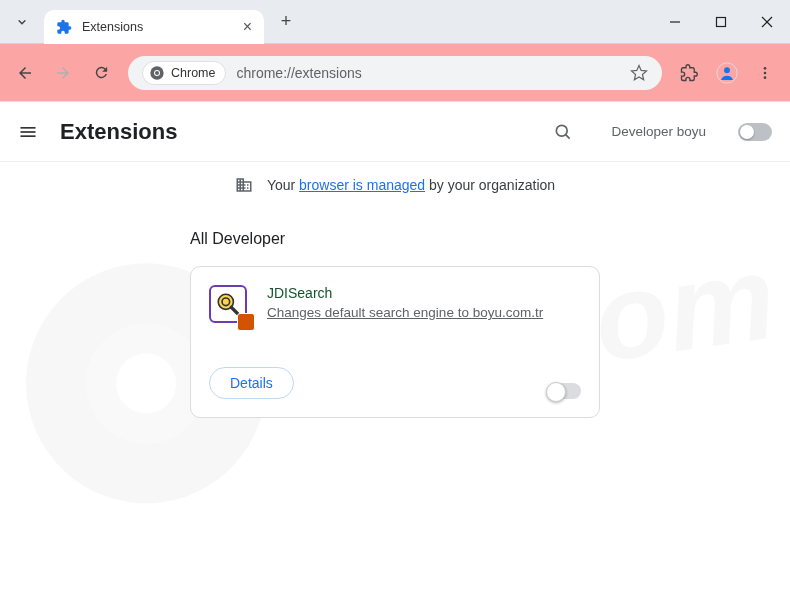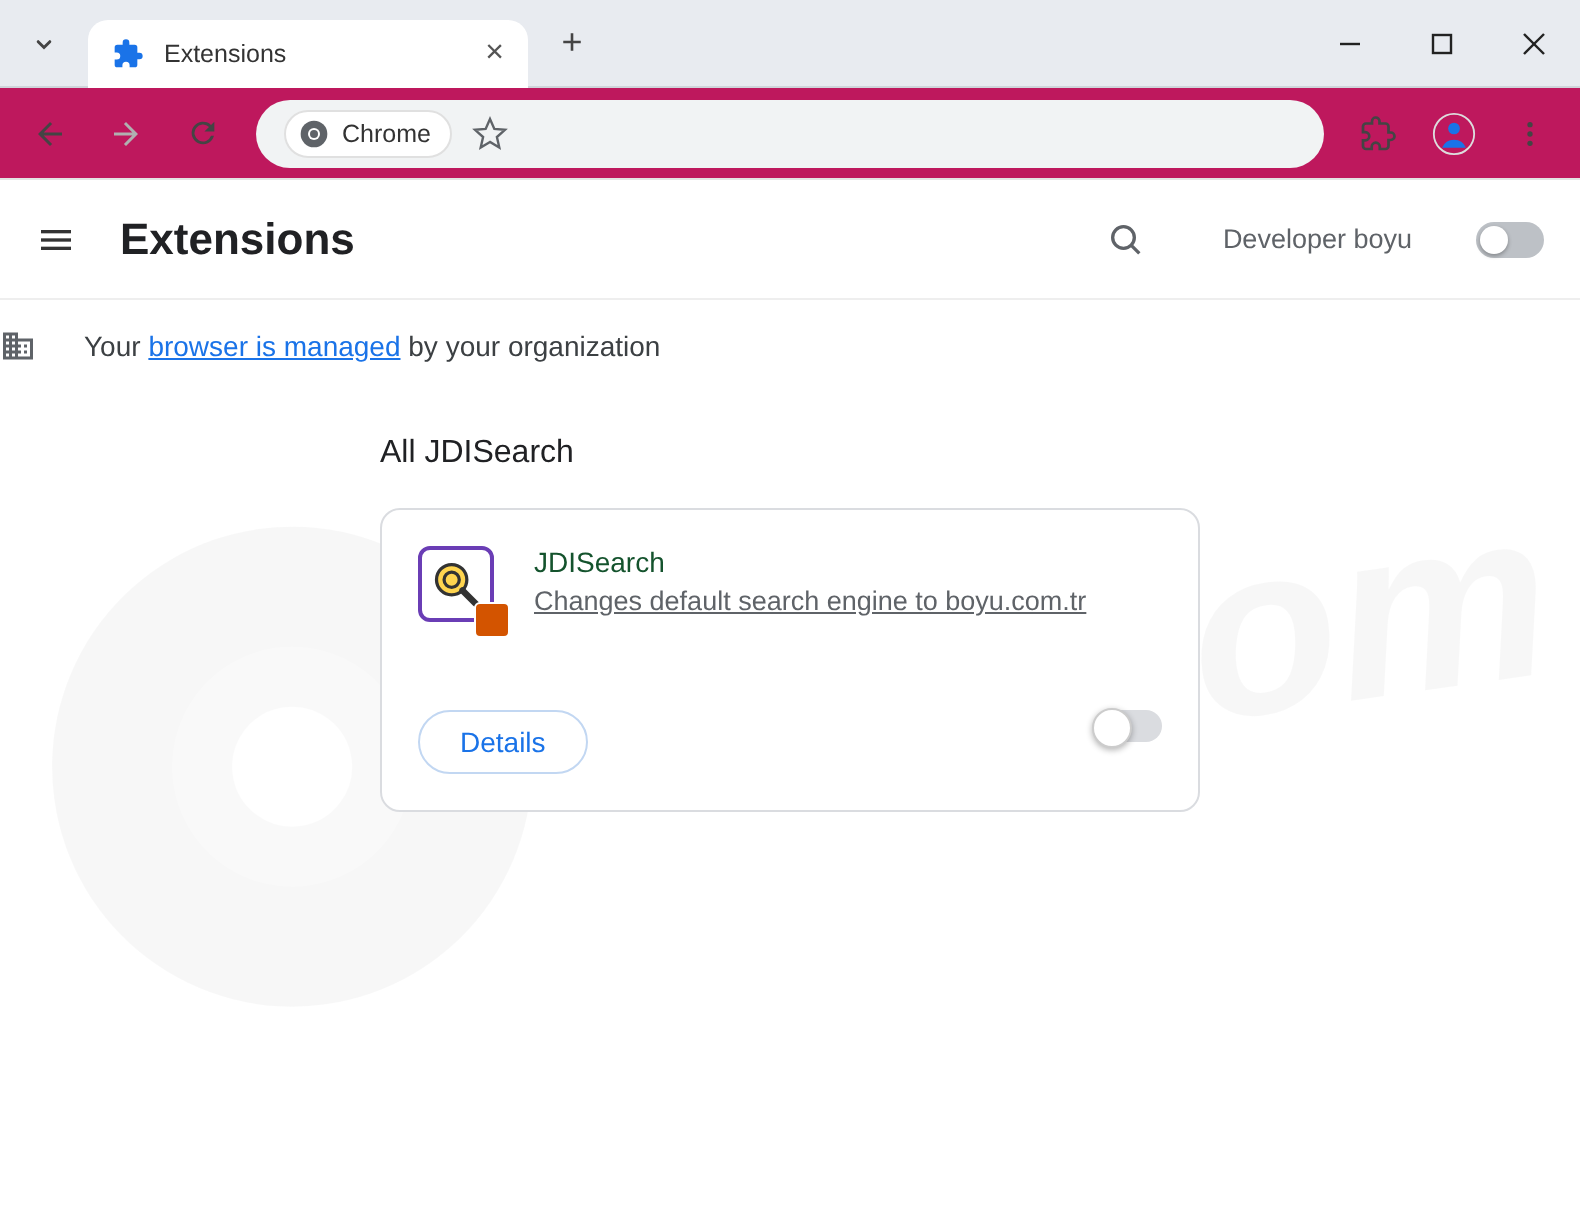--- a/index.html
+++ b/index.html
@@ -18,55 +18,55 @@
 .tab { height: 34px; background: #fff; border-radius: 10px 10px 0 0; display: flex; align-items: center; padding: 0 12px; gap: 10px; margin-top: 10px; min-width: 220px; }
 .tab-favicon { width: 16px; height: 16px; color: #1a73e8; }
 .tab-title { font-size: 12.5px; color: #333; flex: 1; }
 .tab-close { color: #555; font-size: 16px; }
 .new-tab { width: 32px; display: flex; align-items: center; justify-content: center; color: #444; margin-left: 6px; font-size: 18px; }
 .titlebar-spacer { flex: 1; }
 .win-controls { display: flex; }
 .win-btn { width: 46px; height: 44px; display: flex; align-items: center; justify-content: center; color: #222; }
 
 
-.toolbar { height: 46px; display: flex; align-items: center; padding: 0 8px; gap: 4px; border-bottom: 1px solid #e3e3e3; background: #be185d; }
+.toolbar { height: 58px; display: flex; align-items: center; padding: 0 8px; gap: 4px; border-bottom: 1px solid #e3e3e3; background: #fca5a5; }
 .tb-btn { width: 34px; height: 34px; display: flex; align-items: center; justify-content: center; color: #444; border-radius: 50%; }
 .tb-btn.disabled { color: #b0b0b0; }
 .omnibox { flex: 1; height: 34px; background: #f1f3f4; border-radius: 17px; display: flex; align-items: center; padding: 0 14px; gap: 10px; margin: 0 6px; }
 .omni-chip { display: flex; align-items: center; gap: 6px; background: #fff; border-radius: 12px; padding: 3px 10px 3px 6px; font-size: 12.5px; color: #333; border: 1px solid #e0e0e0; }
 .omni-chip-icon { width: 16px; height: 16px; }
 .omni-url { font-size: 14px; color: #5f6368; flex: 1; }
 .omni-star { color: #5f6368; }
 
 
 .page-header { height: 60px; display: flex; align-items: center; padding: 0 18px; gap: 22px; border-bottom: 1px solid #eee; }
 .hamburger { color: #333; }
 .page-title { font-size: 22px; font-weight: 600; color: #202124; flex: 1; }
 .header-search { color: #5f6368; margin-right: 16px; }
 .dev-label { font-size: 13.5px; color: #5f6368; margin-right: 10px; }
 .dev-toggle { width: 34px; height: 18px; background: #bdc1c6; border-radius: 9px; position: relative; }
 .dev-toggle::after { content: ""; position: absolute; width: 14px; height: 14px; background: #fff; border-radius: 50%; top: 2px; left: 2px; box-shadow: 0 1px 2px rgba(0,0,0,0.3); }
 
 
-.managed-banner { display: flex; align-items: center; gap: 24px; padding: 14px 0 8px; font-size: 14px; color: #3c4043; }
+.managed-banner { display: flex; align-items: center; justify-content: center; gap: 14px; padding: 14px 0 8px; font-size: 14px; color: #3c4043; }
 .managed-banner .link { color: #1a73e8; text-decoration: underline; }
 .building-icon { width: 18px; height: 18px; color: #5f6368; }
 
 
 .content { padding: 28px 190px 0; }
 .section-title { font-size: 16px; color: #202124; margin-bottom: 18px; }
 .ext-card { border: 1px solid #dadce0; border-radius: 10px; padding: 18px; background: #fff; position: relative; z-index: 2; }
 .ext-top { display: flex; gap: 18px; margin-bottom: 42px; }
 .ext-icon-wrap { position: relative; width: 40px; height: 40px; flex-shrink: 0; }
 .ext-icon { width: 38px; height: 38px; border: 2px solid #6a3db5; border-radius: 6px; background: #fff; display: flex; align-items: center; justify-content: center; }
 .ext-badge { position: absolute; bottom: -6px; right: -6px; width: 18px; height: 18px; background: #d35400; border-radius: 3px; border: 1px solid #fff; }
 .ext-info { flex: 1; }
 .ext-name { font-size: 14px; color: #14532d; margin-bottom: 4px; }
 .ext-desc { font-size: 13.5px; color: #5f6368; text-decoration: underline; }
-.ext-bottom { display: flex; align-items: flex-start; }
+.ext-bottom { display: flex; align-items: flex-end; }
 .details-btn { border: 1px solid #c2d7f2; color: #1a73e8; background: #fff; border-radius: 18px; padding: 7px 20px; font-size: 14px; }
 .ext-spacer { flex: 1; }
 .ext-toggle { width: 34px; height: 16px; background: #dadce0; border-radius: 8px; position: relative; }
 .ext-toggle::after { content: ""; position: absolute; width: 18px; height: 18px; background: #fff; border-radius: 50%; top: -1px; left: -1px; box-shadow: 0 1px 3px rgba(0,0,0,0.3); border: 1px solid #ccc; }
 
 svg { display: block; }
 </style>
 </head>
 <body>
 
@@ -136,20 +136,21 @@
     <div class="omni-chip">
       <span class="omni-chip-icon">
         <svg width="16" height="16" viewBox="0 0 24 24">
             <circle cx="12" cy="12" r="10" fill="#5f6368"></circle>
             <circle cx="12" cy="12" r="4.5" fill="#fff"></circle>
             <circle cx="12" cy="12" r="3" fill="#5f6368"></circle>
           </svg>
       </span>
       <span>Chrome</span>
     </div>
+    <span class="omni-url">chrome://extensions</span>
     <span class="omni-star">
         <svg width="18" height="18" viewBox="0 0 24 24">
           <path d="M12 17.3l-6.2 3.7 1.6-7L2 9.2l7.1-.6L12 2l2.9 6.6 7.1.6-5.4 4.8 1.6 7z" fill="none" stroke="#5f6368" stroke-width="1.6"></path>
         </svg>
       </span>
   </div>
   <div class="tb-btn">
       <svg width="18" height="18" viewBox="0 0 24 24" fill="none" stroke="#444" stroke-width="1.8">
         <path d="M20.5 11H19V7a2 2 0 0 0-2-2h-4V3.5a2.5 2.5 0 0 0-5 0V5H4a2 2 0 0 0-2 2v3.8h1.5a2.7 2.7 0 0 1 0 5.4H2V20a2 2 0 0 0 2 2h3.8v-1.5a2.7 2.7 0 0 1 5.4 0V22H17a2 2 0 0 0 2-2v-4h1.5a2.5 2.5 0 0 0 0-5z"></path>
       </svg>
@@ -194,21 +195,21 @@
       <svg width="18" height="18" viewBox="0 0 24 24" fill="#5f6368">
         <path d="M12 7V3H2v18h20V7H12zM6 19H4v-2h2v2zm0-4H4v-2h2v2zm0-4H4V9h2v2zm0-4H4V5h2v2zm4 12H8v-2h2v2zm0-4H8v-2h2v2zm0-4H8V9h2v2zm0-4H8V5h2v2zm10 12h-8v-2h2v-2h-2v-2h2v-2h-2V9h8v10zm-2-8h-2v2h2v-2zm0 4h-2v2h2v-2z"></path>
       </svg>
     </span>
   <span>
     <span>Your </span><a class="link">browser is managed</a><span> by your organization</span>
   </span>
 </div>
 
 <div class="content">
-  <div class="section-title">All JDISearch</div>
+  <div class="section-title">All Developer</div>
   <div class="ext-card">
     <div class="ext-top">
       <div class="ext-icon-wrap">
         <div class="ext-icon">
           <svg width="26" height="26" viewBox="0 0 24 24">
               <circle cx="10" cy="10" r="7" fill="#ffd54f" stroke="#333" stroke-width="1.5"></circle>
               <circle cx="10" cy="10" r="3.5" fill="none" stroke="#333" stroke-width="1.5"></circle>
               <line x1="15" y1="15" x2="21" y2="21" stroke="#333" stroke-width="3" stroke-linecap="round"></line>
             </svg>
         </div>

